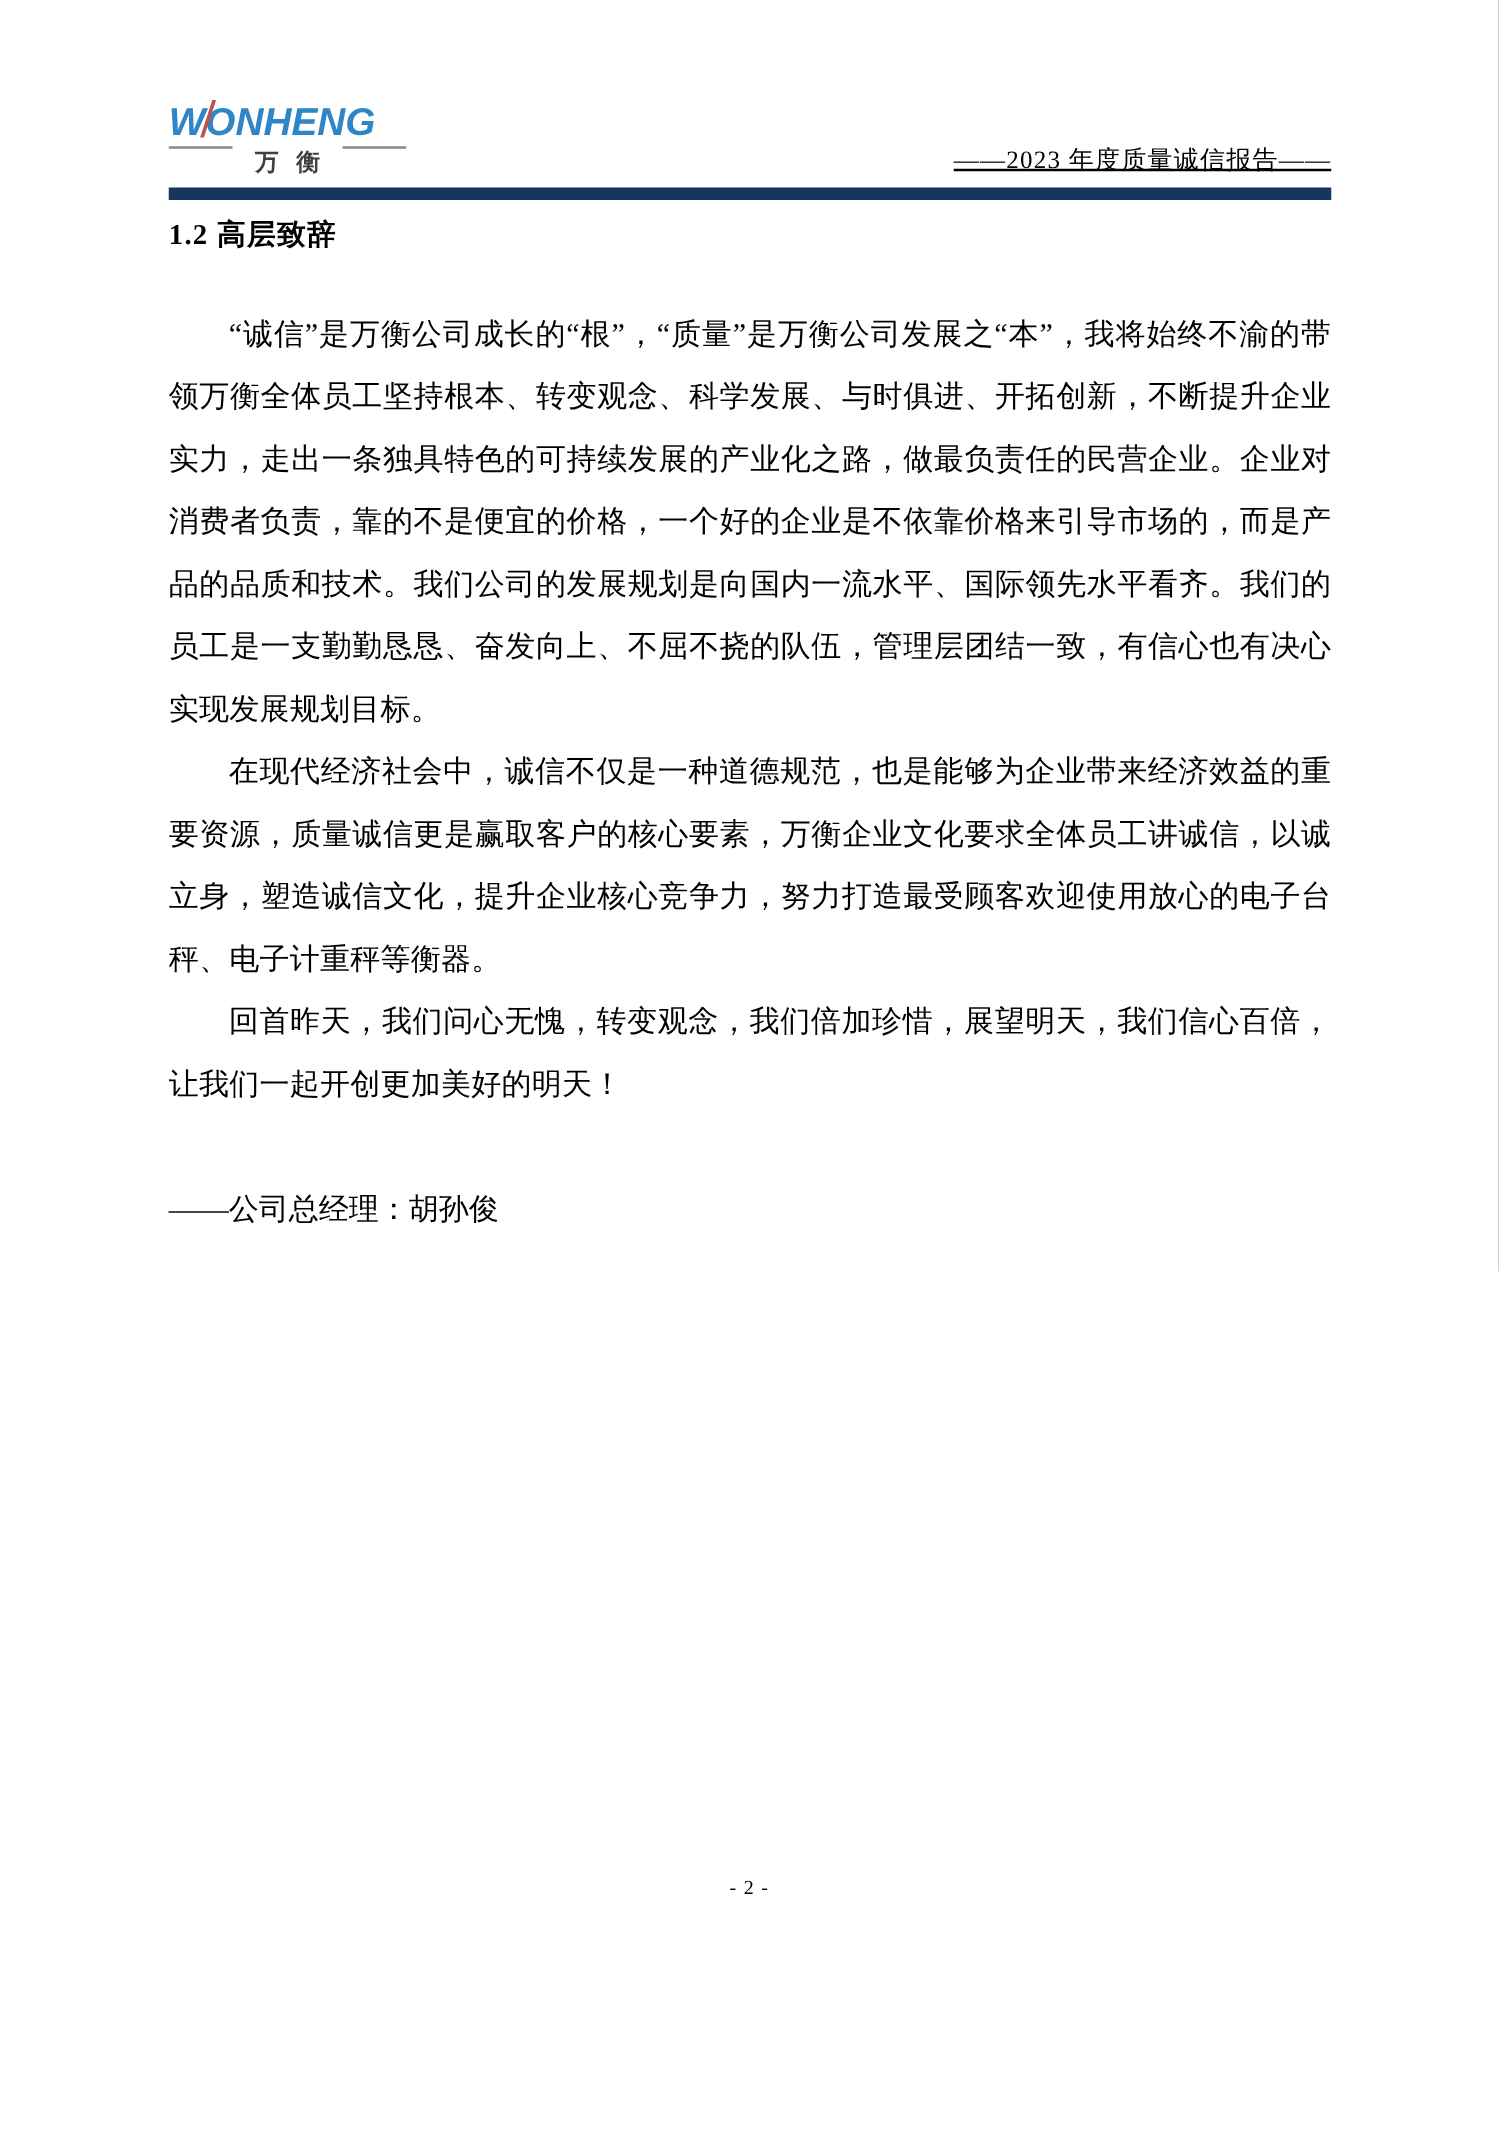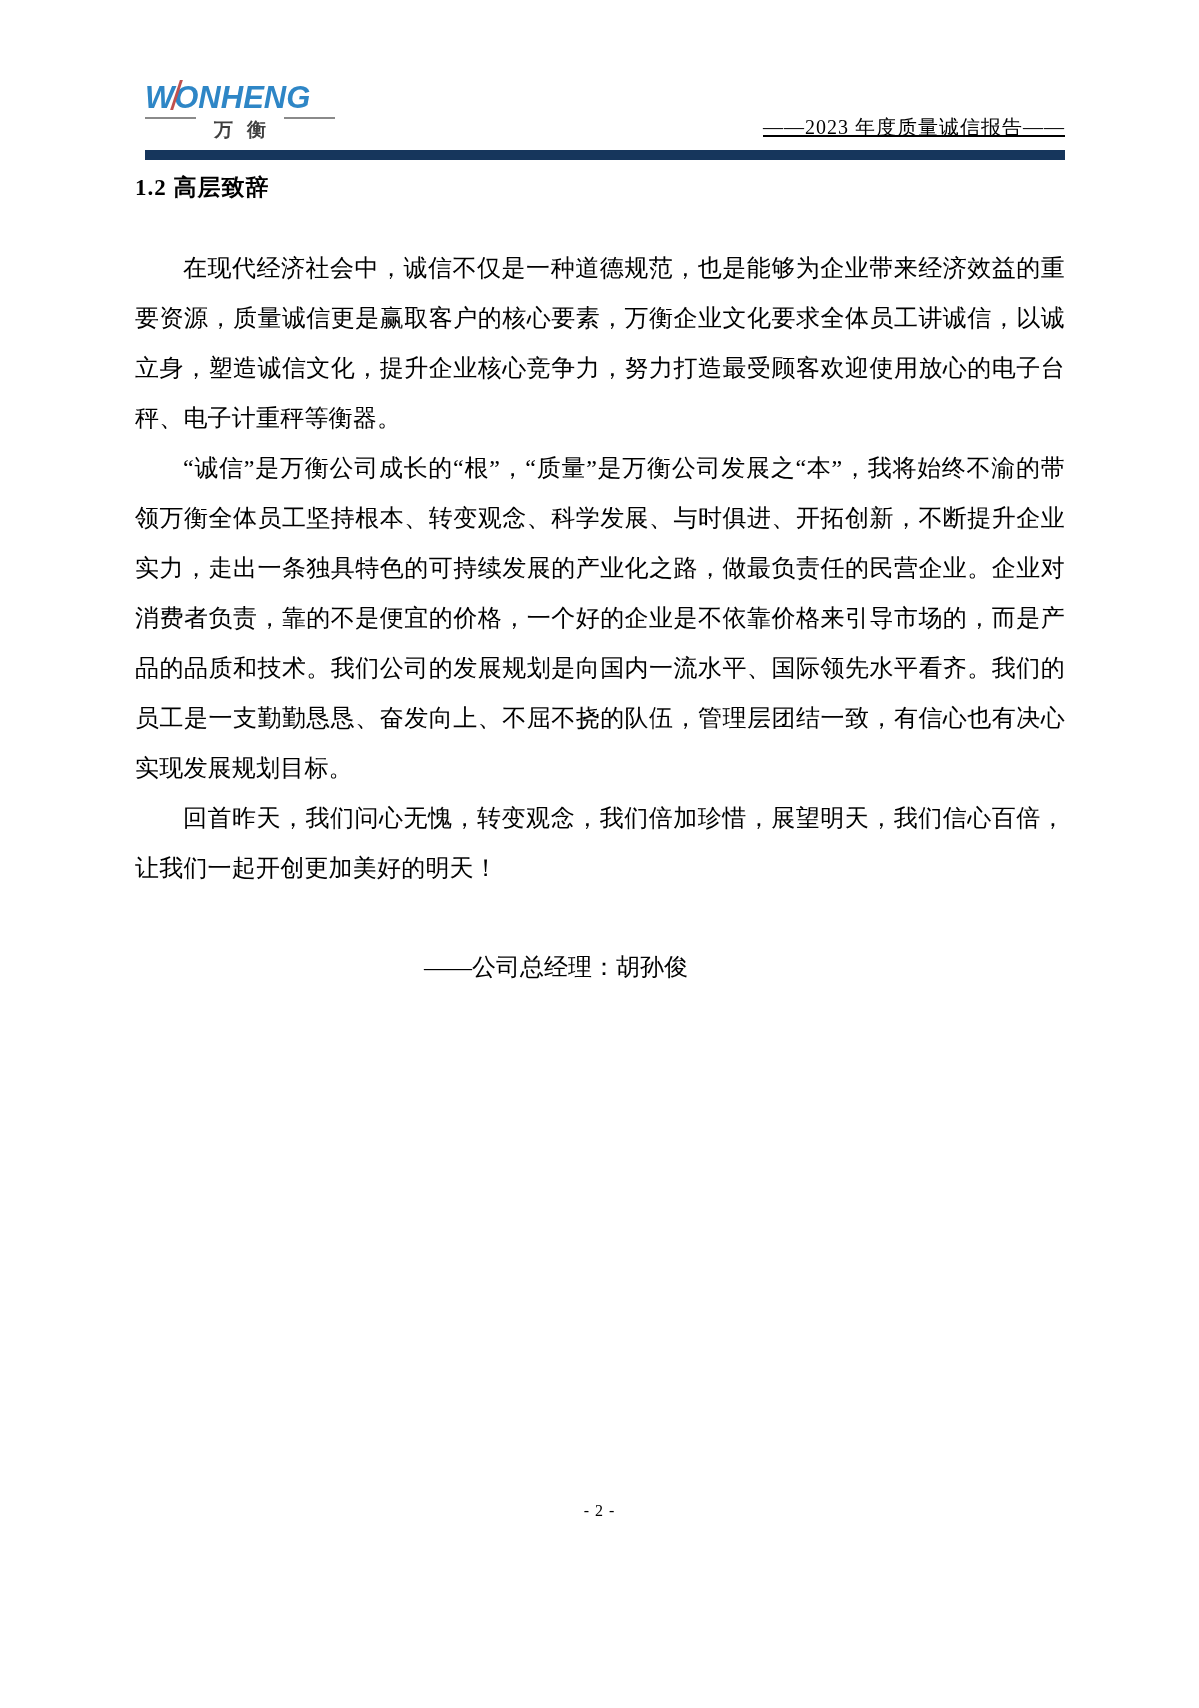--- a/index.html
+++ b/index.html
@@ -10,21 +10,21 @@
     height: 1708px;
     margin: 0 auto;
     background: #ffffff;
     font-family: "Liberation Serif", "DejaVu Serif", serif;
     color: #000;
     overflow: hidden;
   }
   
   .header {
     position: absolute;
-    left: 145px;
+    left: 135px;
     right: 134px;
     top: 82px;
   }
   .header-row {
     display: flex;
     justify-content: space-between;
     align-items: flex-end;
   }
   .logo-block { width: 190px; }
   .logo-word {
@@ -93,21 +93,21 @@
   .para {
     font-size: 24px;
     line-height: 50px;
     text-align: justify;
     text-indent: 2em;
     letter-spacing: 0.2px;
   }
   .signature {
     margin-top: 58px;
     font-size: 24px;
-    text-align: center;
+    text-align: left;
     padding-right: 88px;
     white-space: nowrap;
   }
   
   .footer {
     position: absolute;
     left: 0;
     right: 0;
     top: 1502px;
     text-align: center;
@@ -134,22 +134,22 @@
         </div>
       </div>
       <div class="report-title">——2023 年度质量诚信报告——</div>
     </div>
     <div class="header-bar"></div>
   </div>
 
   <div class="content">
     <div class="section-heading">1.2 高层致辞</div>
     <div class="body-text">
+      <p class="para">“诚信”是万衡公司成长的“根”，“质量”是万衡公司发展之“本”，我将始终不渝的带领万衡全体员工坚持根本、转变观念、科学发展、与时俱进、开拓创新，不断提升企业实力，走出一条独具特色的可持续发展的产业化之路，做最负责任的民营企业。企业对消费者负责，靠的不是便宜的价格，一个好的企业是不依靠价格来引导市场的，而是产品的品质和技术。我们公司的发展规划是向国内一流水平、国际领先水平看齐。我们的员工是一支勤勤恳恳、奋发向上、不屈不挠的队伍，管理层团结一致，有信心也有决心实现发展规划目标。</p>
       <p class="para">在现代经济社会中，诚信不仅是一种道德规范，也是能够为企业带来经济效益的重要资源，质量诚信更是赢取客户的核心要素，万衡企业文化要求全体员工讲诚信，以诚立身，塑造诚信文化，提升企业核心竞争力，努力打造最受顾客欢迎使用放心的电子台秤、电子计重秤等衡器。</p>
-      <p class="para">“诚信”是万衡公司成长的“根”，“质量”是万衡公司发展之“本”，我将始终不渝的带领万衡全体员工坚持根本、转变观念、科学发展、与时俱进、开拓创新，不断提升企业实力，走出一条独具特色的可持续发展的产业化之路，做最负责任的民营企业。企业对消费者负责，靠的不是便宜的价格，一个好的企业是不依靠价格来引导市场的，而是产品的品质和技术。我们公司的发展规划是向国内一流水平、国际领先水平看齐。我们的员工是一支勤勤恳恳、奋发向上、不屈不挠的队伍，管理层团结一致，有信心也有决心实现发展规划目标。</p>
       <p class="para">回首昨天，我们问心无愧，转变观念，我们倍加珍惜，展望明天，我们信心百倍，让我们一起开创更加美好的明天！</p>
     </div>
     <div class="signature">——公司总经理：胡孙俊</div>
   </div>
 
   <div class="footer">
     <span>- 2 -</span>
   </div>
 
 </div>

